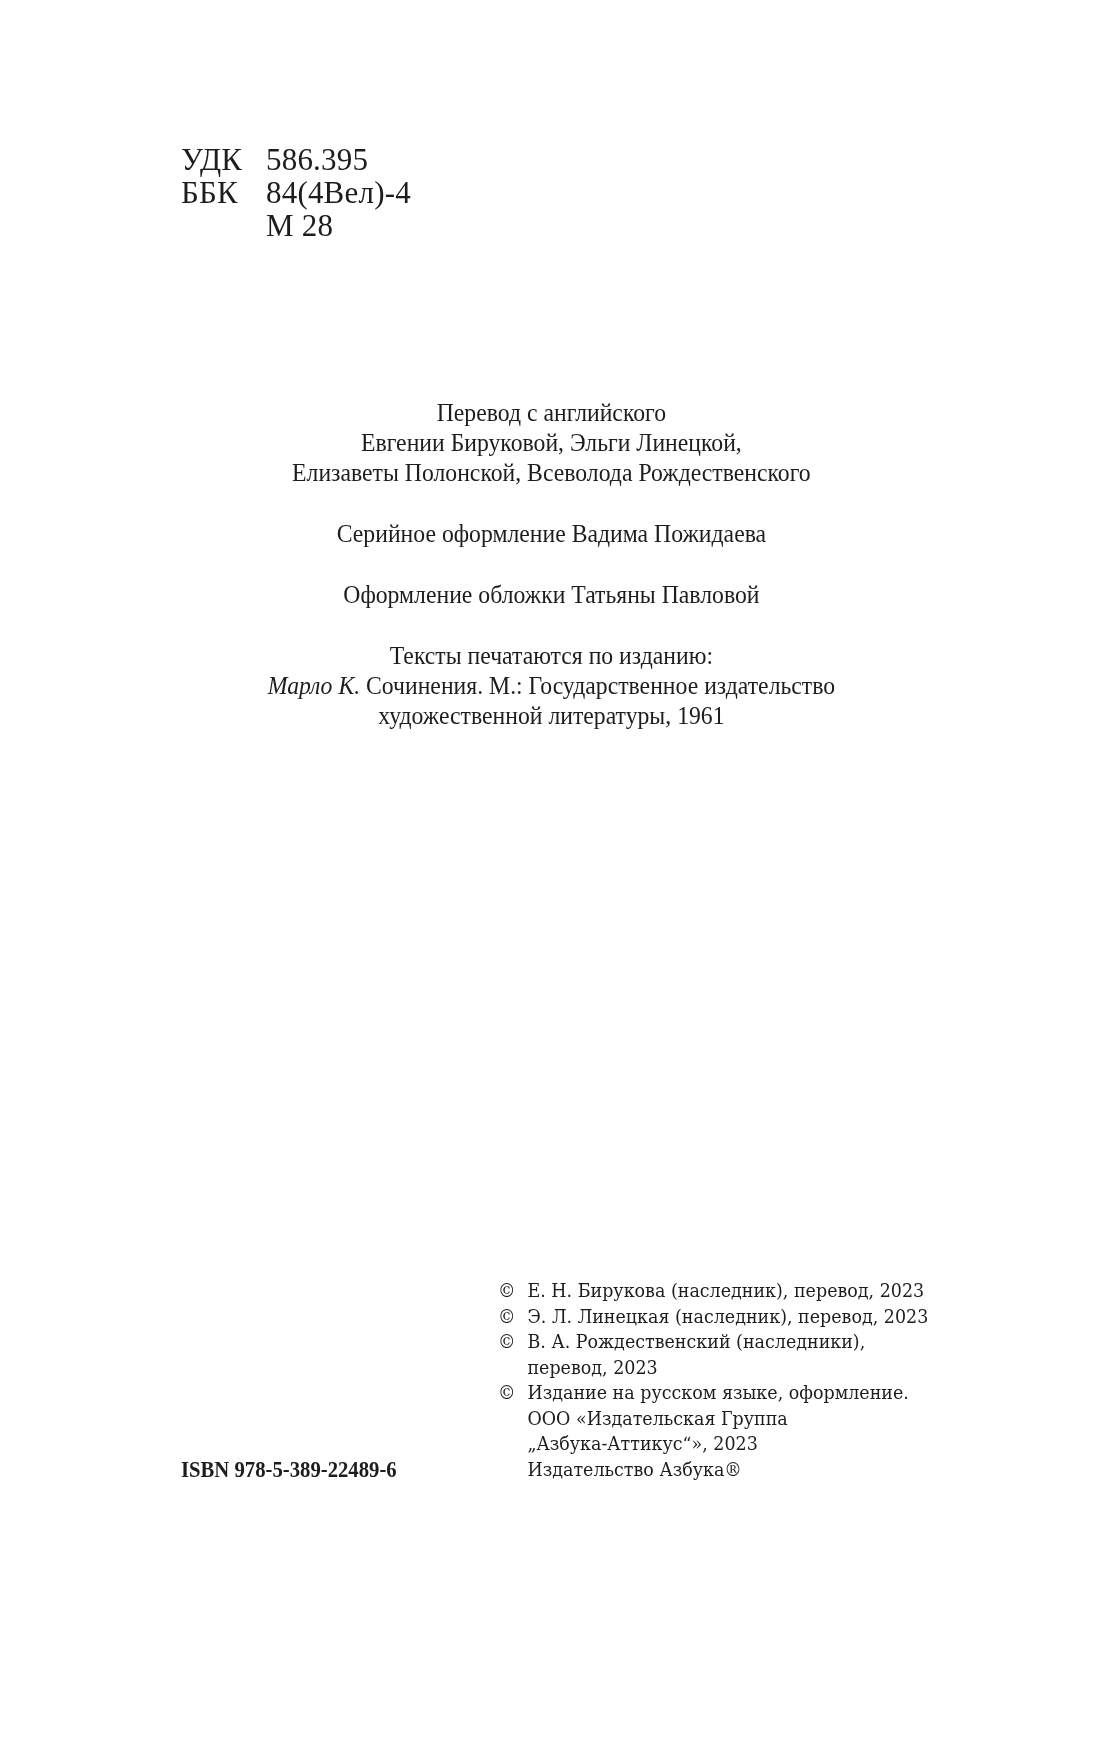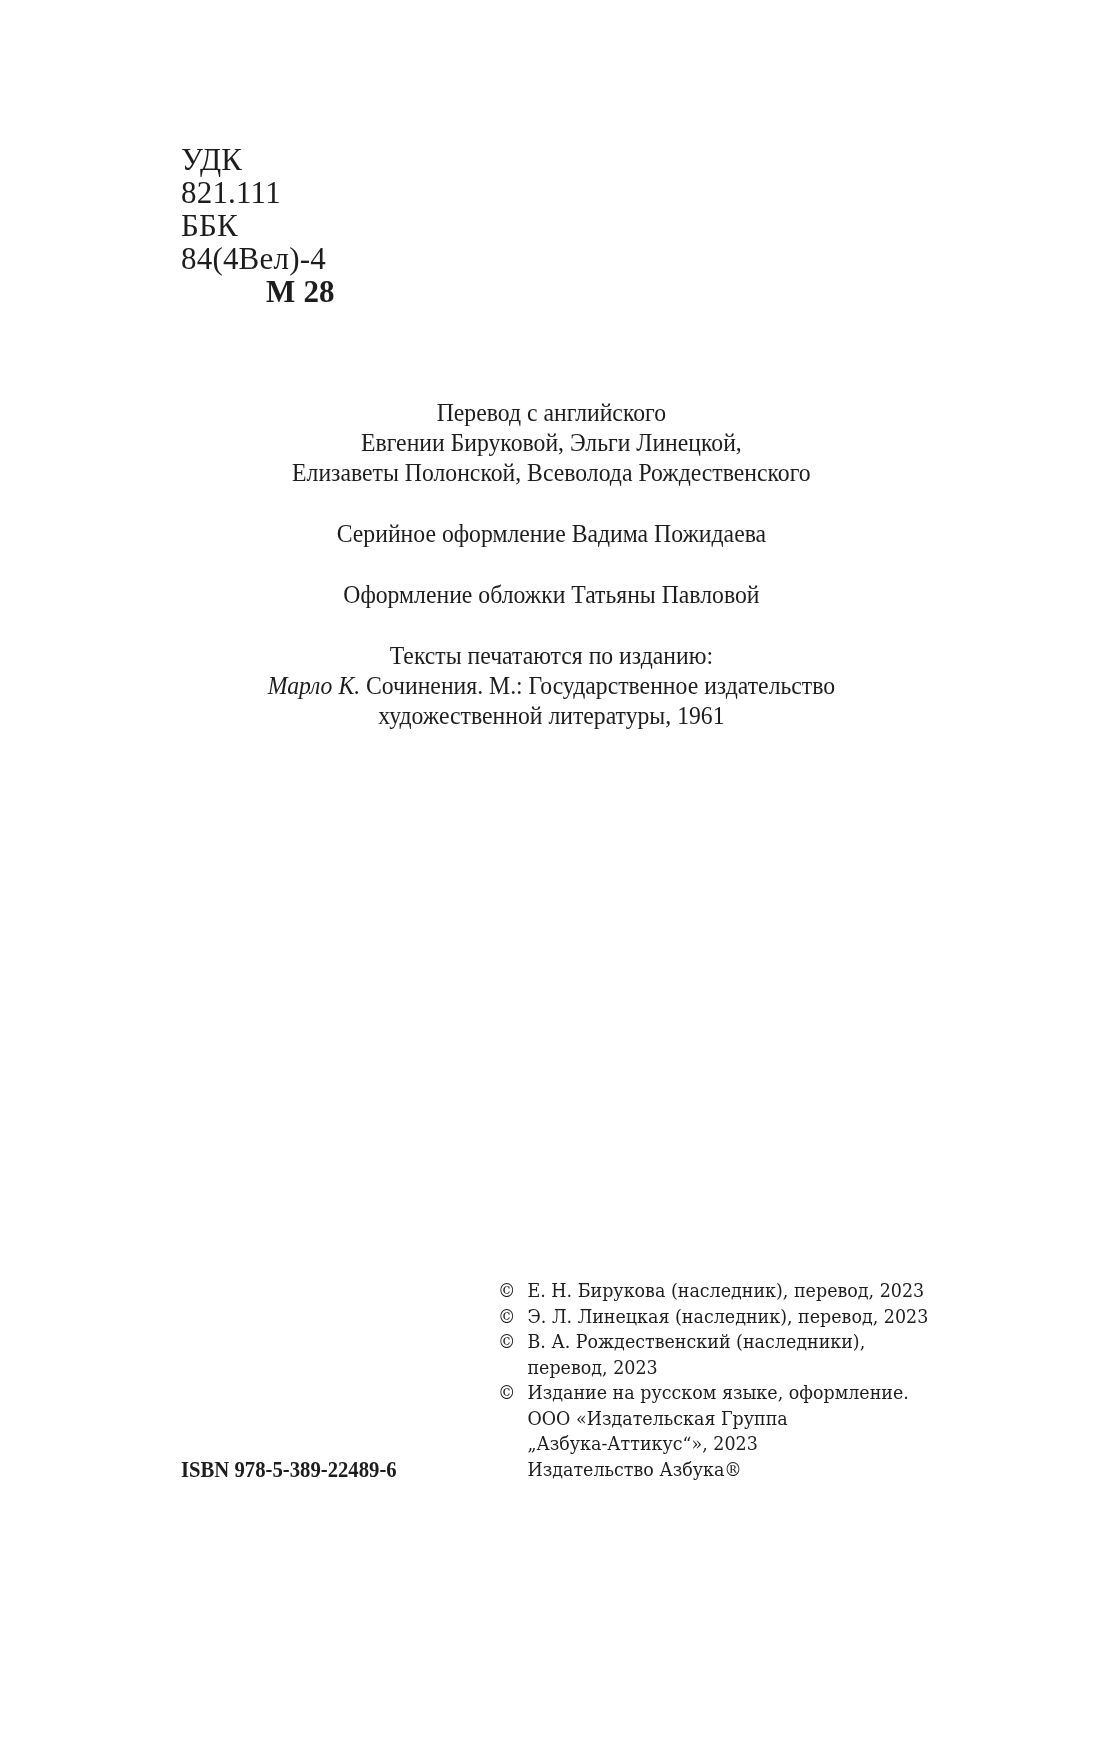--- a/index.html
+++ b/index.html
@@ -19,24 +19,24 @@
 
     
     .classif {
       position: absolute;
       left: 181px;
       top: 143px;
       font-size: 31px;
       line-height: 33px;
       letter-spacing: 0.2px;
     }
-    .classif-row { display: flex; white-space: nowrap; flex-direction: column; }
+    .classif-row { display: flex; white-space: nowrap; }
     .classif-key { width: 85px; display: inline-block; }
     .classif-val { display: inline-block; }
-    .classif-row.indent { padding-left: 85px; font-weight: bold; }
+    .classif-row.indent { padding-left: 85px; }
 
     
     .credits {
       position: absolute;
       left: 0;
       width: 1100px;
       top: 398px;
       text-align: center;
       font-family: "Liberation Serif", serif;
       font-size: 25.5px;
@@ -78,21 +78,21 @@
     }
   </style>
 </head>
 <body>
 
 <div class="page">
 
   <div class="classif">
     <div class="classif-row">
       <span class="classif-key">УДК</span>
-      <span class="classif-val">821.111</span>
+      <span class="classif-val">586.395</span>
     </div>
     <div class="classif-row">
       <span class="classif-key">ББК</span>
       <span class="classif-val">84(4Вел)-4</span>
     </div>
     <div class="classif-row indent">
       <span class="classif-val">М 28</span>
     </div>
   </div>
 

